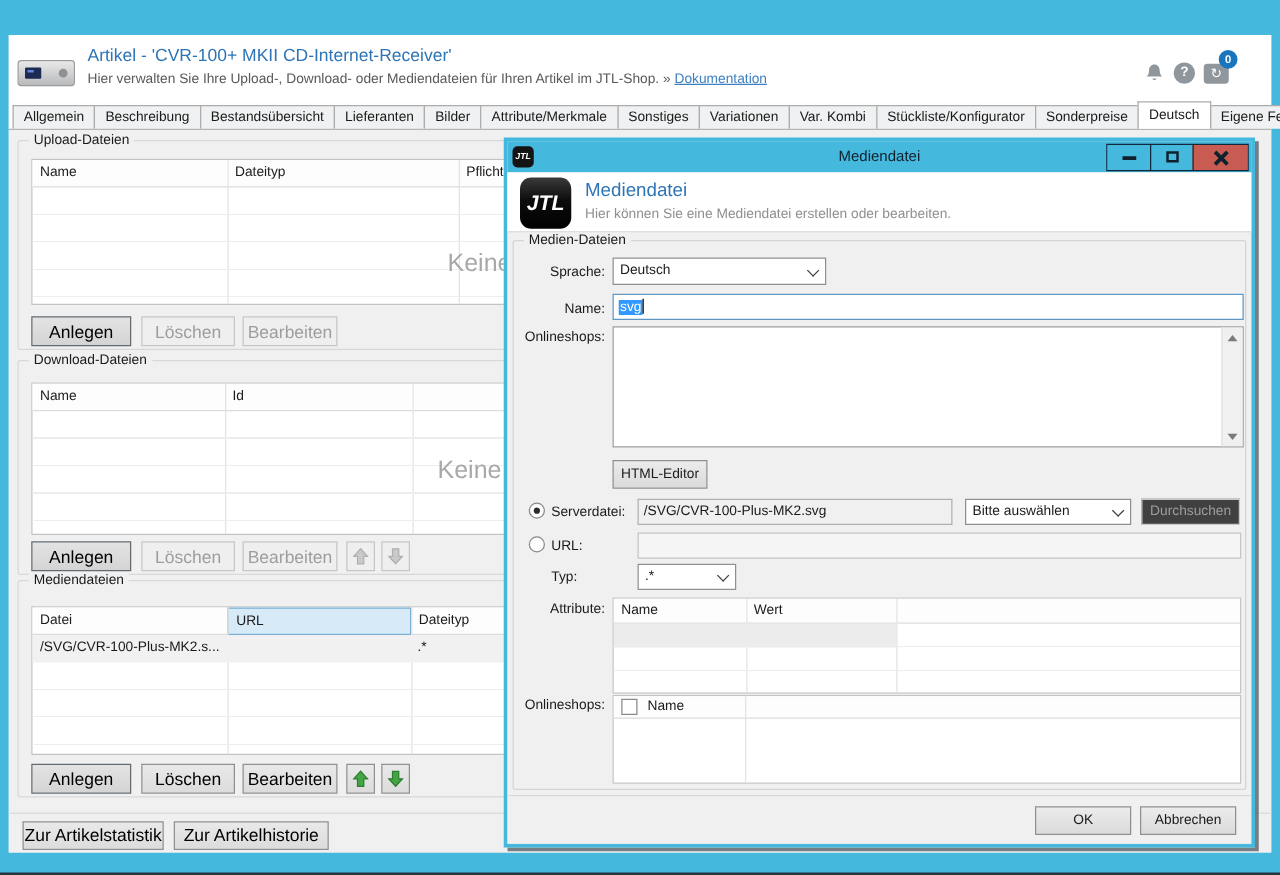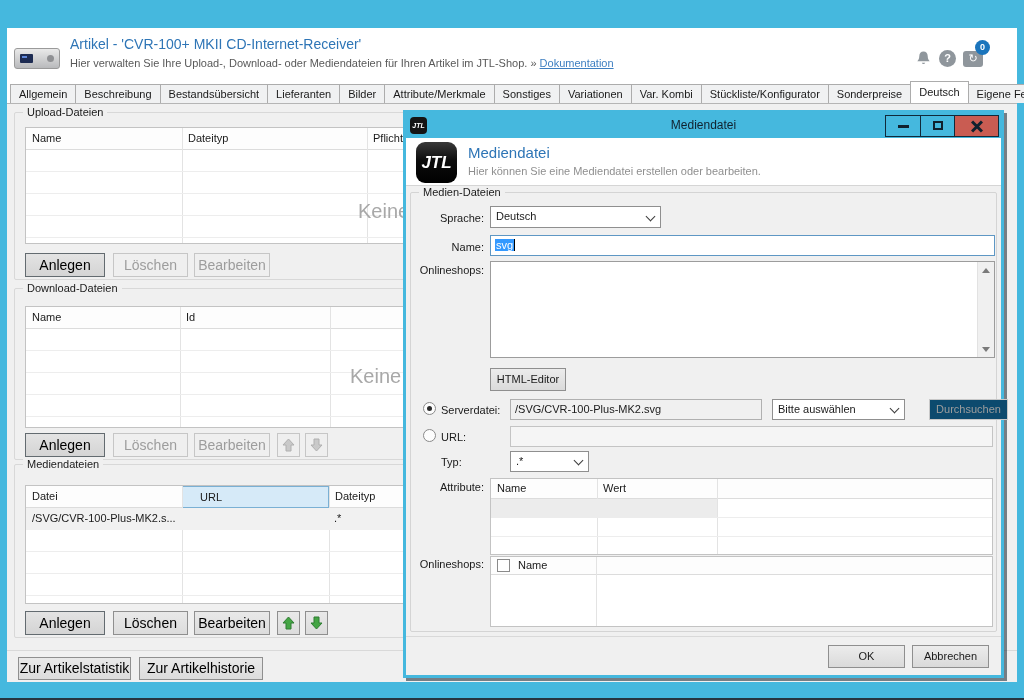--- a/index.html
+++ b/index.html
@@ -214,21 +214,21 @@
           </svg>
       </div>
     </div>
 
     <div class="groupbox" style="left:7px;top:436px;width:990px;height:174px;">
       <span class="gb-label">Mediendateien</span>
       <div class="wtable" style="left:10px;top:20px;width:968px;height:119px;">
         <div class="thead">
           <span class="th" style="left:6px;">Datei</span>
           <div class="hl-col" style="left:156px;width:147px;">
-            <span class="th" style="left:17px;text-align:center;">URL</span>
+            <span class="th" style="left:6px;text-align:center;">URL</span>
           </div>
           <span class="th" style="left:309px;">Dateityp</span>
         </div>
         <div class="colsep" style="left:156px;"></div>
         <div class="colsep" style="left:303px;"></div>
         <div class="tbody rowlines-22" style="top:22px;height:96px;">
           <div class="grayrow" style="left:0;top:0;width:966px;height:22px;background:#f1f1f1;">
             <span class="cell-text" style="left:6px;top:4px;">/SVG/CVR-100-Plus-MK2.s...</span>
             <span class="cell-text" style="left:308px;top:4px;">.*</span>
           </div>
@@ -310,21 +310,21 @@
 
       <span class="radio sel" style="left:17px;top:264px;"></span>
       <span class="flabel" style="left:35px;top:266px;width:62px;text-align:left;">Serverdatei:</span>
       <div class="field readonly" style="left:104px;top:261px;width:252px;height:21px;">
         <span>/SVG/CVR-100-Plus-MK2.svg</span>
       </div>
       <div class="combo" style="left:366px;top:261px;width:133px;height:21px;">
         <span>Bitte auswählen</span>
         <span class="chev" style="top:5px;"></span>
       </div>
-      <div class="dlg-btn" style="left:507px;top:261px;width:79px;height:21px;line-height:19px;color:#9d9d9d;border-color:#c8c8c8;background:#0c4a6e;margin-left:16px;">Durchsuchen</div>
+      <div class="dlg-btn" style="left:507px;top:261px;width:79px;height:21px;line-height:19px;color:#9d9d9d;border-color:#c8c8c8;background:#404040;">Durchsuchen</div>
 
       <span class="radio" style="left:17px;top:291px;"></span>
       <span class="flabel" style="left:35px;top:293px;width:62px;text-align:left;">URL:</span>
       <div class="field disabled" style="left:104px;top:288px;width:483px;height:21px;">
         <span></span>
       </div>
 
       <span class="flabel" style="left:35px;top:318px;width:62px;text-align:left;">Typ:</span>
       <div class="combo" style="left:104px;top:313px;width:79px;height:21px;">
         <span>.*</span>

